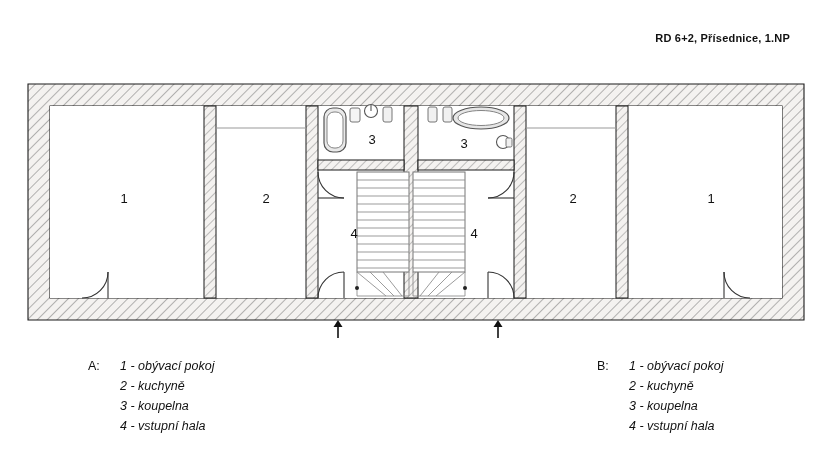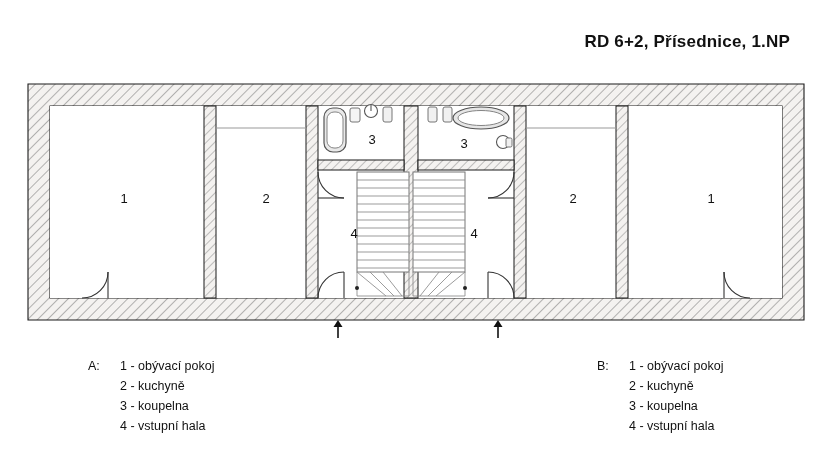--- a/index.html
+++ b/index.html
@@ -12,21 +12,21 @@
     height: 468px;
     position: relative;
     font-family: "Liberation Sans", sans-serif;
     color: #111111;
     overflow: hidden;
   }
   #title {
     position: absolute;
     right: 42px;
     top: 32px;
-    font-size: 17px;
+    font-size: 11px;
     font-weight: bold;
     letter-spacing: 0.2px;
     white-space: nowrap;
   }
   #plan {
     position: absolute;
     left: 0;
     top: 0;
   }
   .legend {
@@ -38,20 +38,21 @@
   .legend .lbl {
     position: absolute;
     left: 0;
     top: 0;
     font-size: 12.5px;
   }
   .legend ul {
     list-style: none;
     margin: 0;
     padding: 0 0 0 32px;
+    font-style: italic;
   }
   #legend-a {
     left: 88px;
     top: 356px;
   }
   #legend-b {
     left: 597px;
     top: 356px;
   }
   .room-num {

